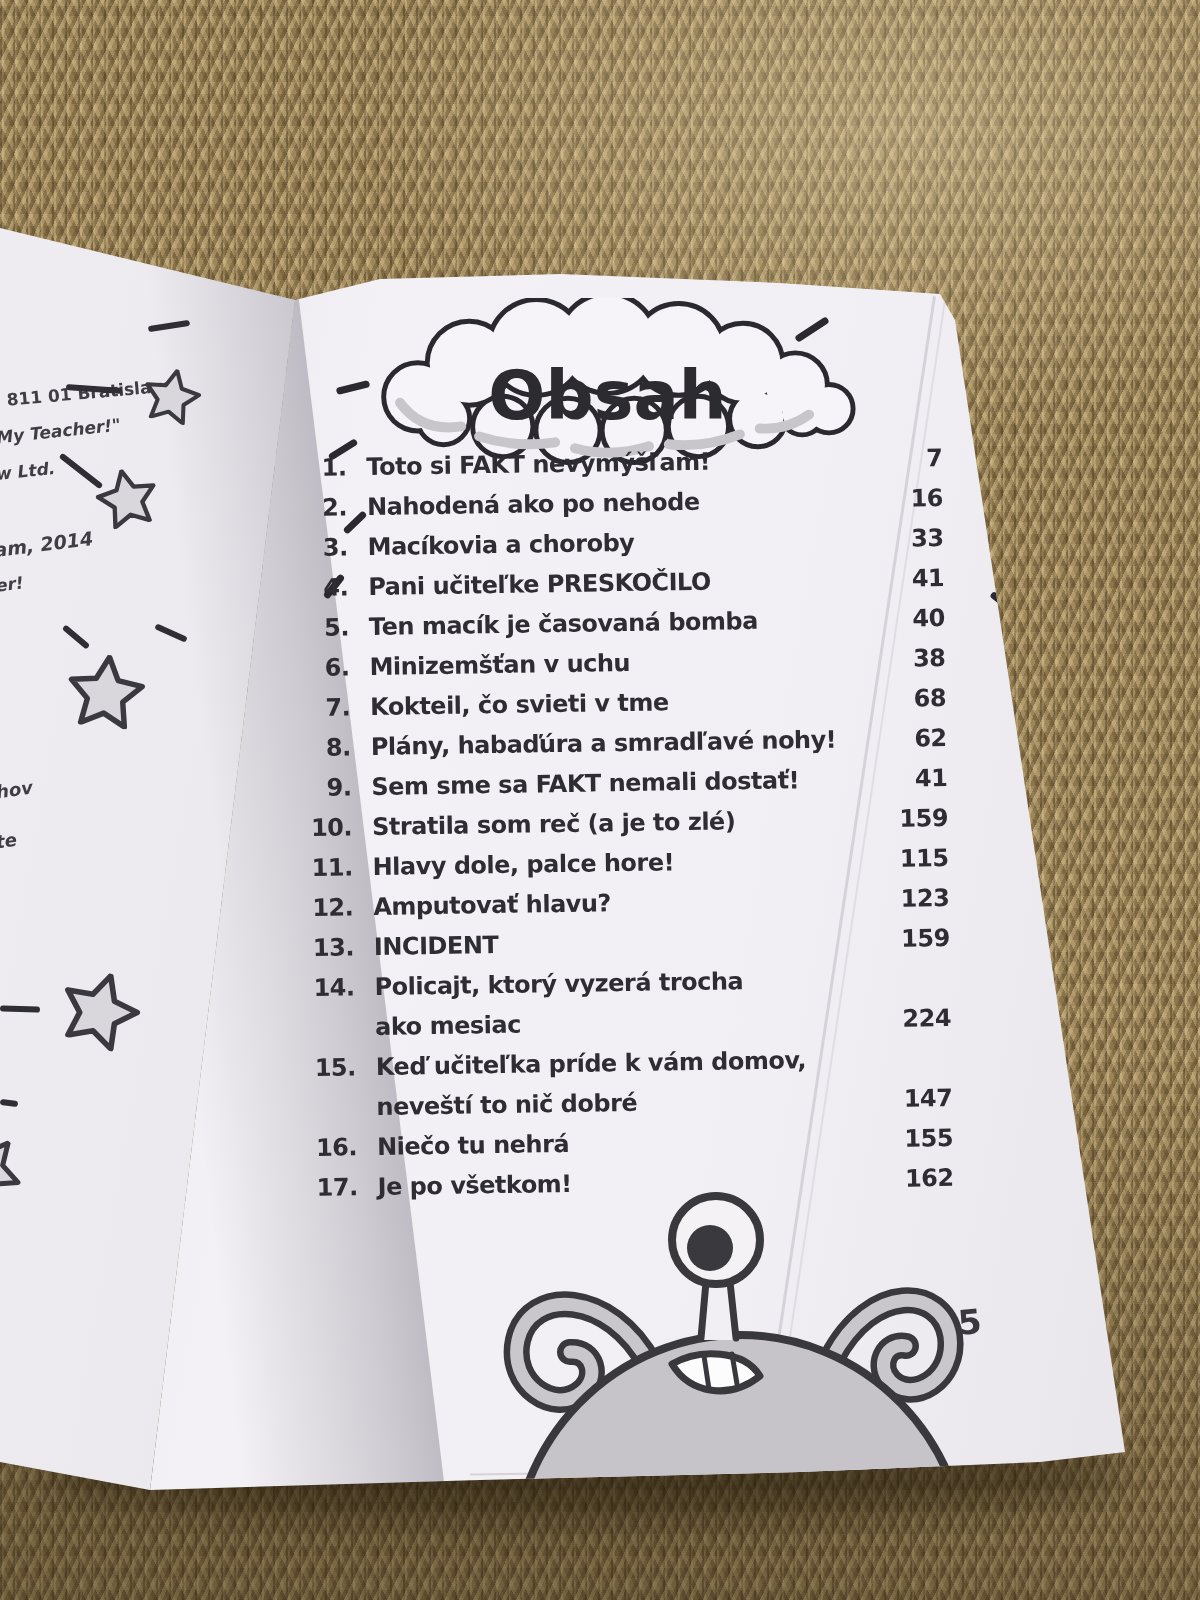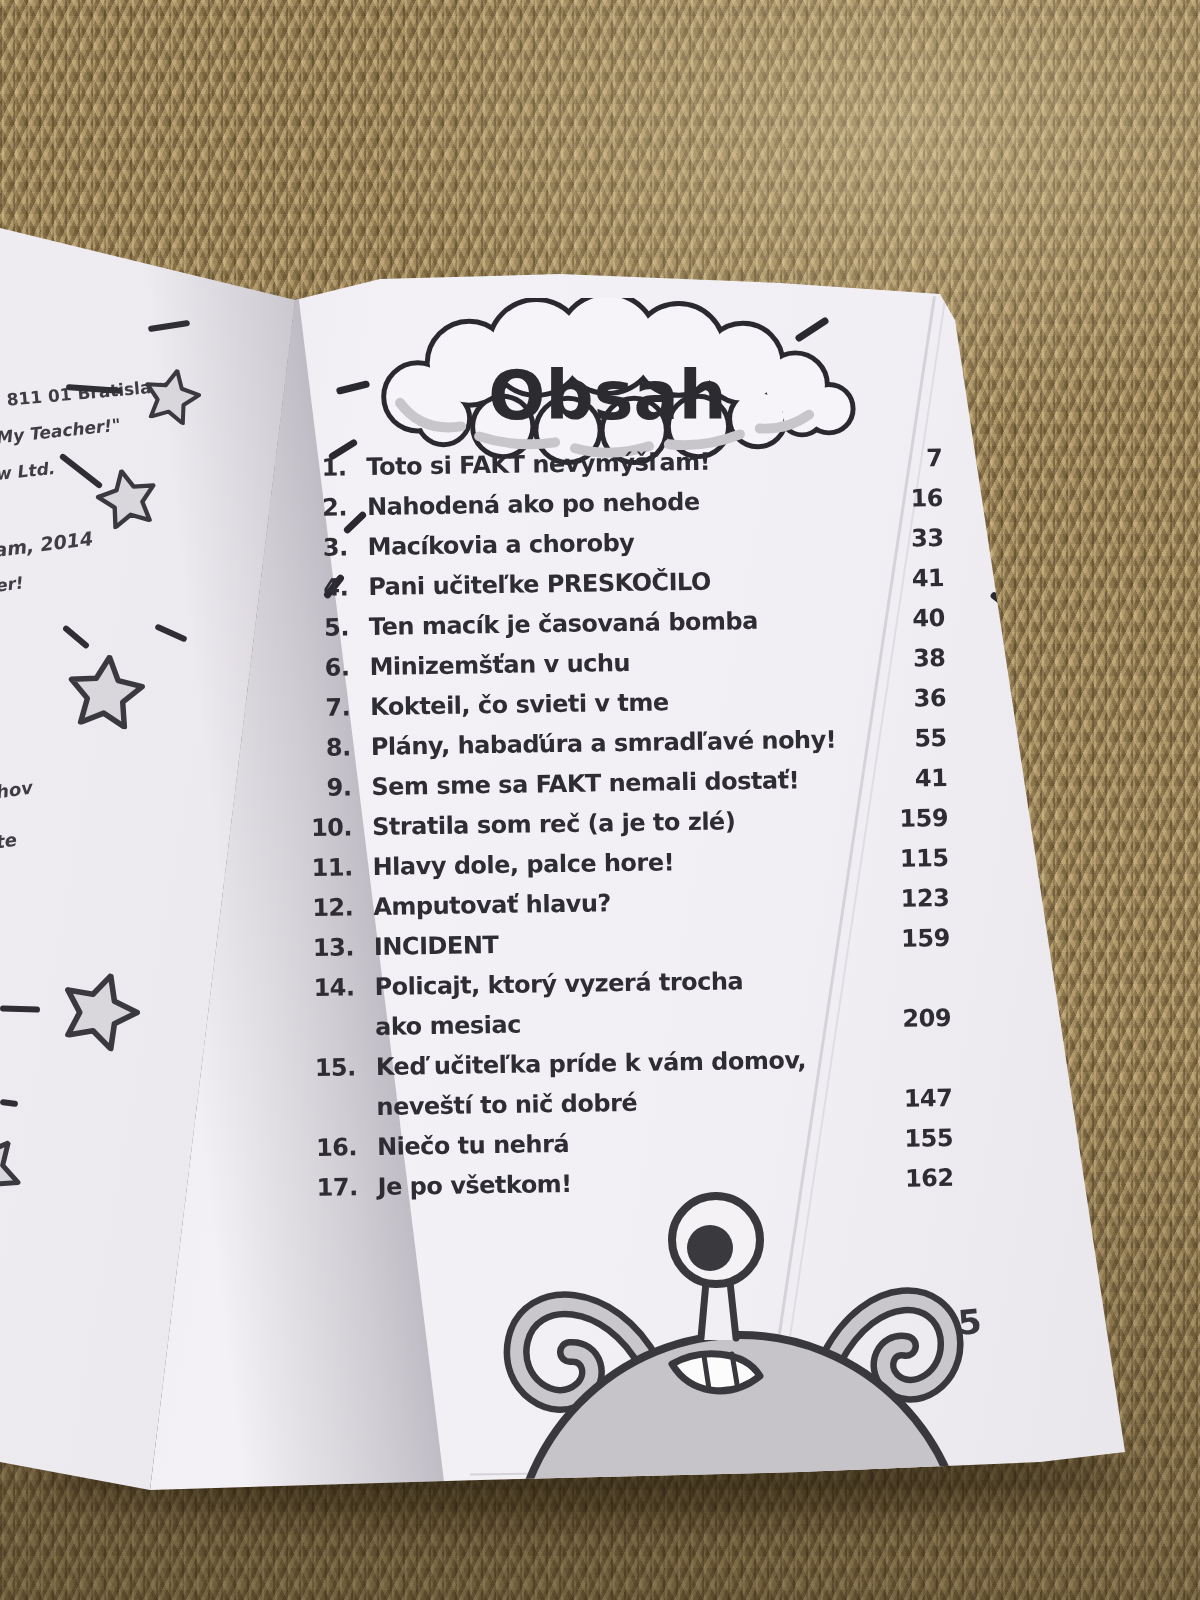--- a/index.html
+++ b/index.html
@@ -193,26 +193,26 @@
           <div class="pg">40</div>
         </div>
       <div class="row">
           <div class="num">6.</div>
           <div class="t">Minizemšťan v uchu</div>
           <div class="pg">38</div>
         </div>
       <div class="row">
           <div class="num">7.</div>
           <div class="t">Kokteil, čo svieti v tme</div>
-          <div class="pg">36</div>
+          <div class="pg">68</div>
         </div>
       <div class="row">
           <div class="num">8.</div>
           <div class="t">Plány, habaďúra a smradľavé nohy!</div>
-          <div class="pg">55</div>
+          <div class="pg">62</div>
         </div>
       <div class="row">
           <div class="num">9.</div>
           <div class="t">Sem sme sa FAKT nemali dostať!</div>
           <div class="pg">41</div>
         </div>
       <div class="row">
           <div class="num">10.</div>
           <div class="t">Stratila som reč (a je to zlé)</div>
           <div class="pg">159</div>
@@ -231,21 +231,21 @@
           <div class="num">13.</div>
           <div class="t">INCIDENT</div>
           <div class="pg">159</div>
         </div>
       <div class="row two">
           <div class="num">14.</div>
           <div class="t">
             <div>Policajt, ktorý vyzerá trocha</div>
             <div>ako mesiac</div>
           </div>
-          <div class="pg">209</div>
+          <div class="pg">224</div>
         </div>
       <div class="row two">
           <div class="num">15.</div>
           <div class="t">
             <div>Keď učiteľka príde k vám domov,</div>
             <div>neveští to nič dobré</div>
           </div>
           <div class="pg">147</div>
         </div>
       <div class="row">

